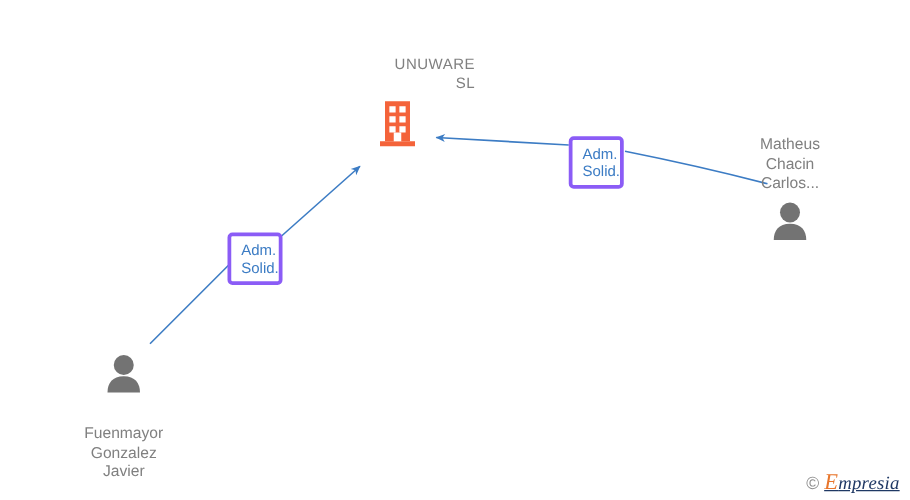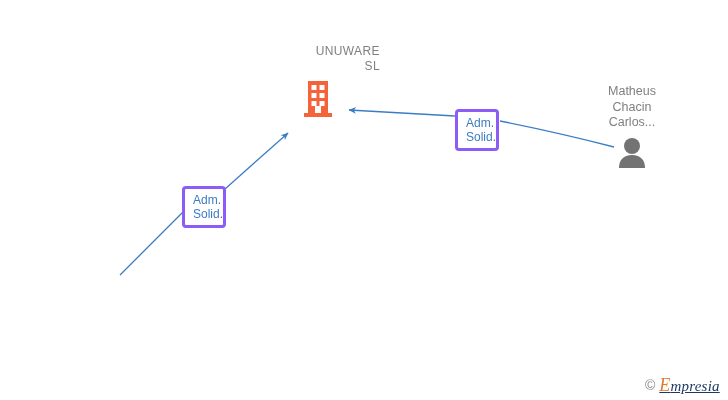--- a/index.html
+++ b/index.html
@@ -57,20 +57,21 @@
     text-align: center;
   }
   .person-node.right { left: 567px; top: 84px; }
   .person-node.left  { left: 34px;  top: 283px; }
   .person-label {
     font-size: 12.5px;
     line-height: 15.5px;
     color: #808080;
     white-space: pre-line;
     font-family: "Liberation Sans", sans-serif;
+    margin-top: 24px;
   }
   .person-icon-wrap {
     display: flex;
     justify-content: center;
   }
   .person-node.right .person-icon-wrap { margin-top: 6px; }
   .person-node.left  .person-icon-wrap { margin-bottom: 7px; }
 
   
   .edge-label {
@@ -170,20 +171,31 @@
 Chacin
 Carlos...</div>
     <div class="person-icon-wrap">
       <svg width="34" height="32" viewBox="0 0 34 32">
         <circle cx="17" cy="9" r="8" fill="#737373"></circle>
         <path d="M17,18 C26,18 30,23.5 30,31 L4,31 C4,23.5 8,18 17,18 Z" fill="#737373"></path>
       </svg>
     </div>
   </div>
 
+  <div class="person-node left">
+    <div class="person-icon-wrap">
+      <svg width="34" height="32" viewBox="0 0 34 32">
+        <circle cx="17" cy="9" r="8" fill="#737373"></circle>
+        <path d="M17,18 C26,18 30,23.5 30,31 L4,31 C4,23.5 8,18 17,18 Z" fill="#737373"></path>
+      </svg>
+    </div>
+    <div class="person-label">Fuenmayor
+Gonzalez
+Javier</div>
+  </div>
 
   <div class="edge-label lbl-right">Adm.
 Solid.</div>
 
   <div class="edge-label lbl-left">Adm.
 Solid.</div>
 
   <div class="watermark">
     <span class="wm-copy">©</span>
     <span class="wm-text"><span class="cap">E</span><span>mpresia</span></span>

